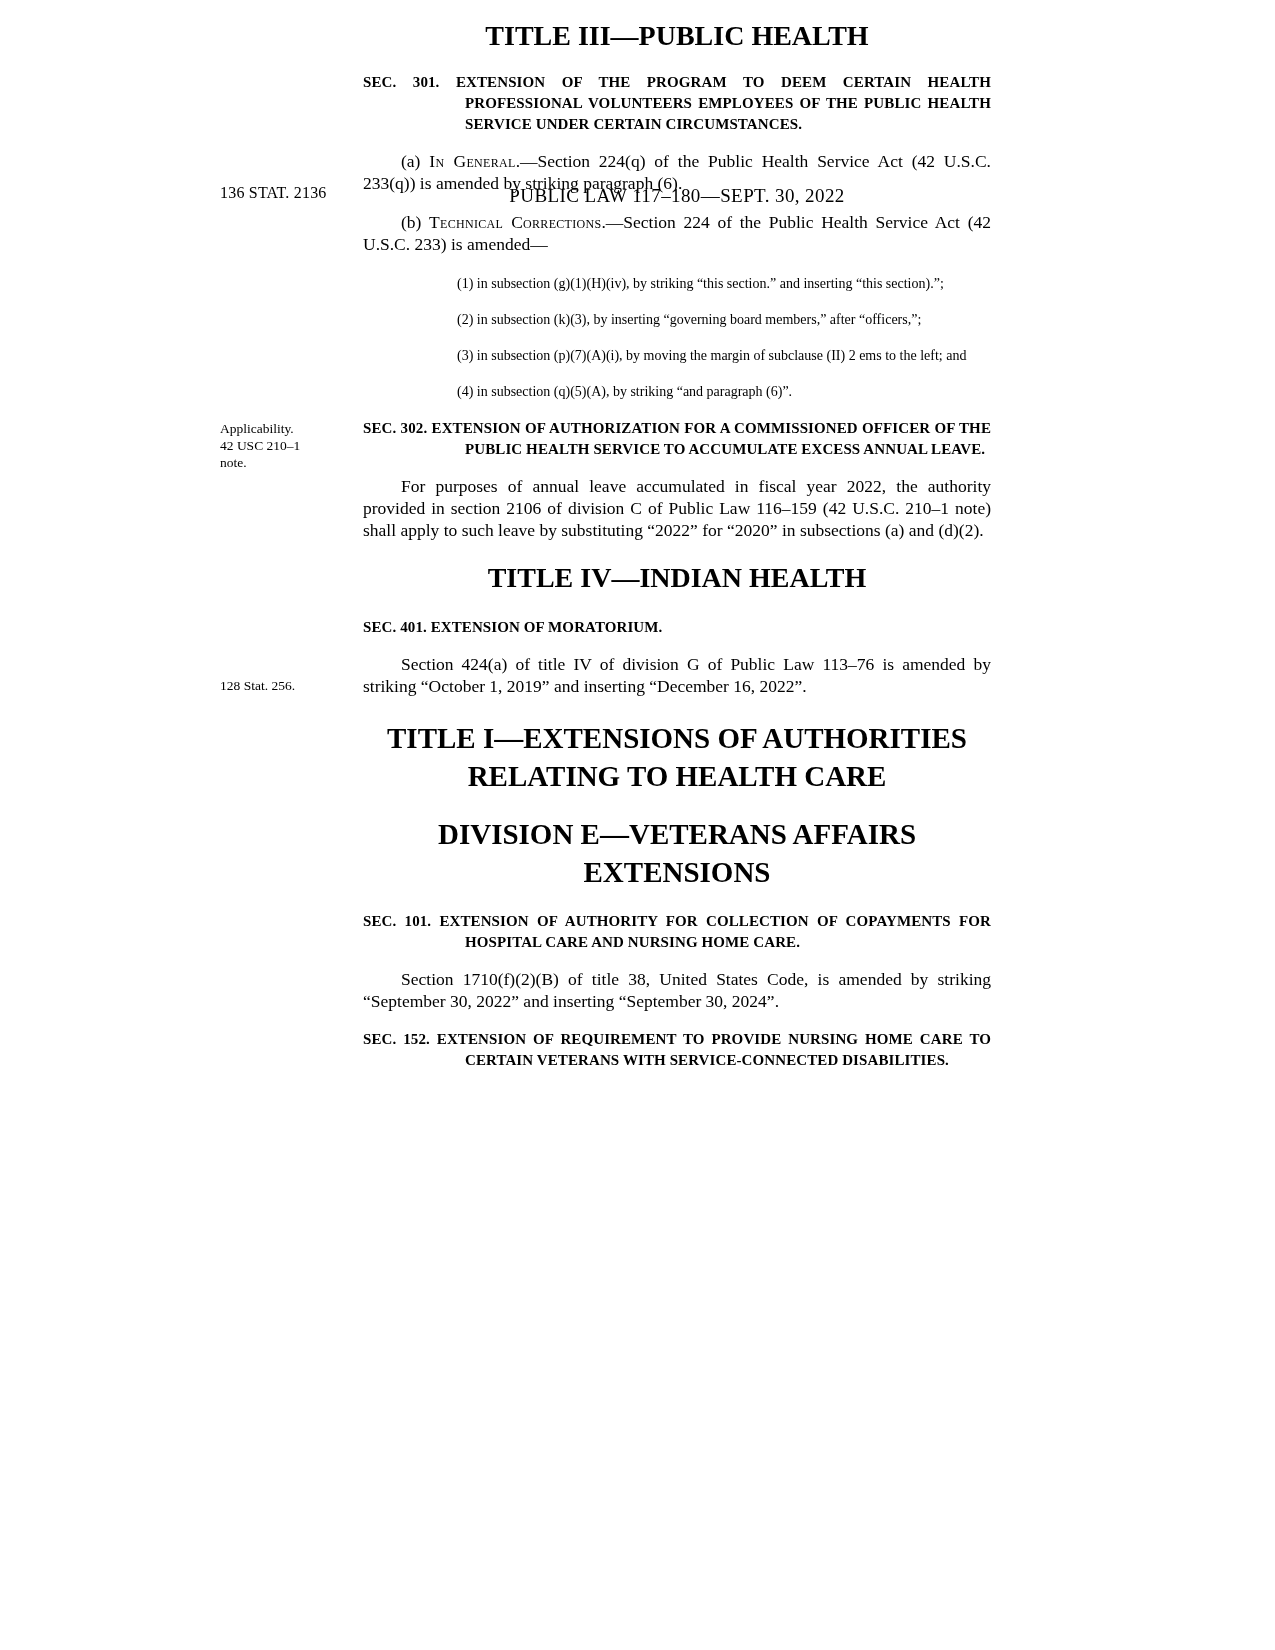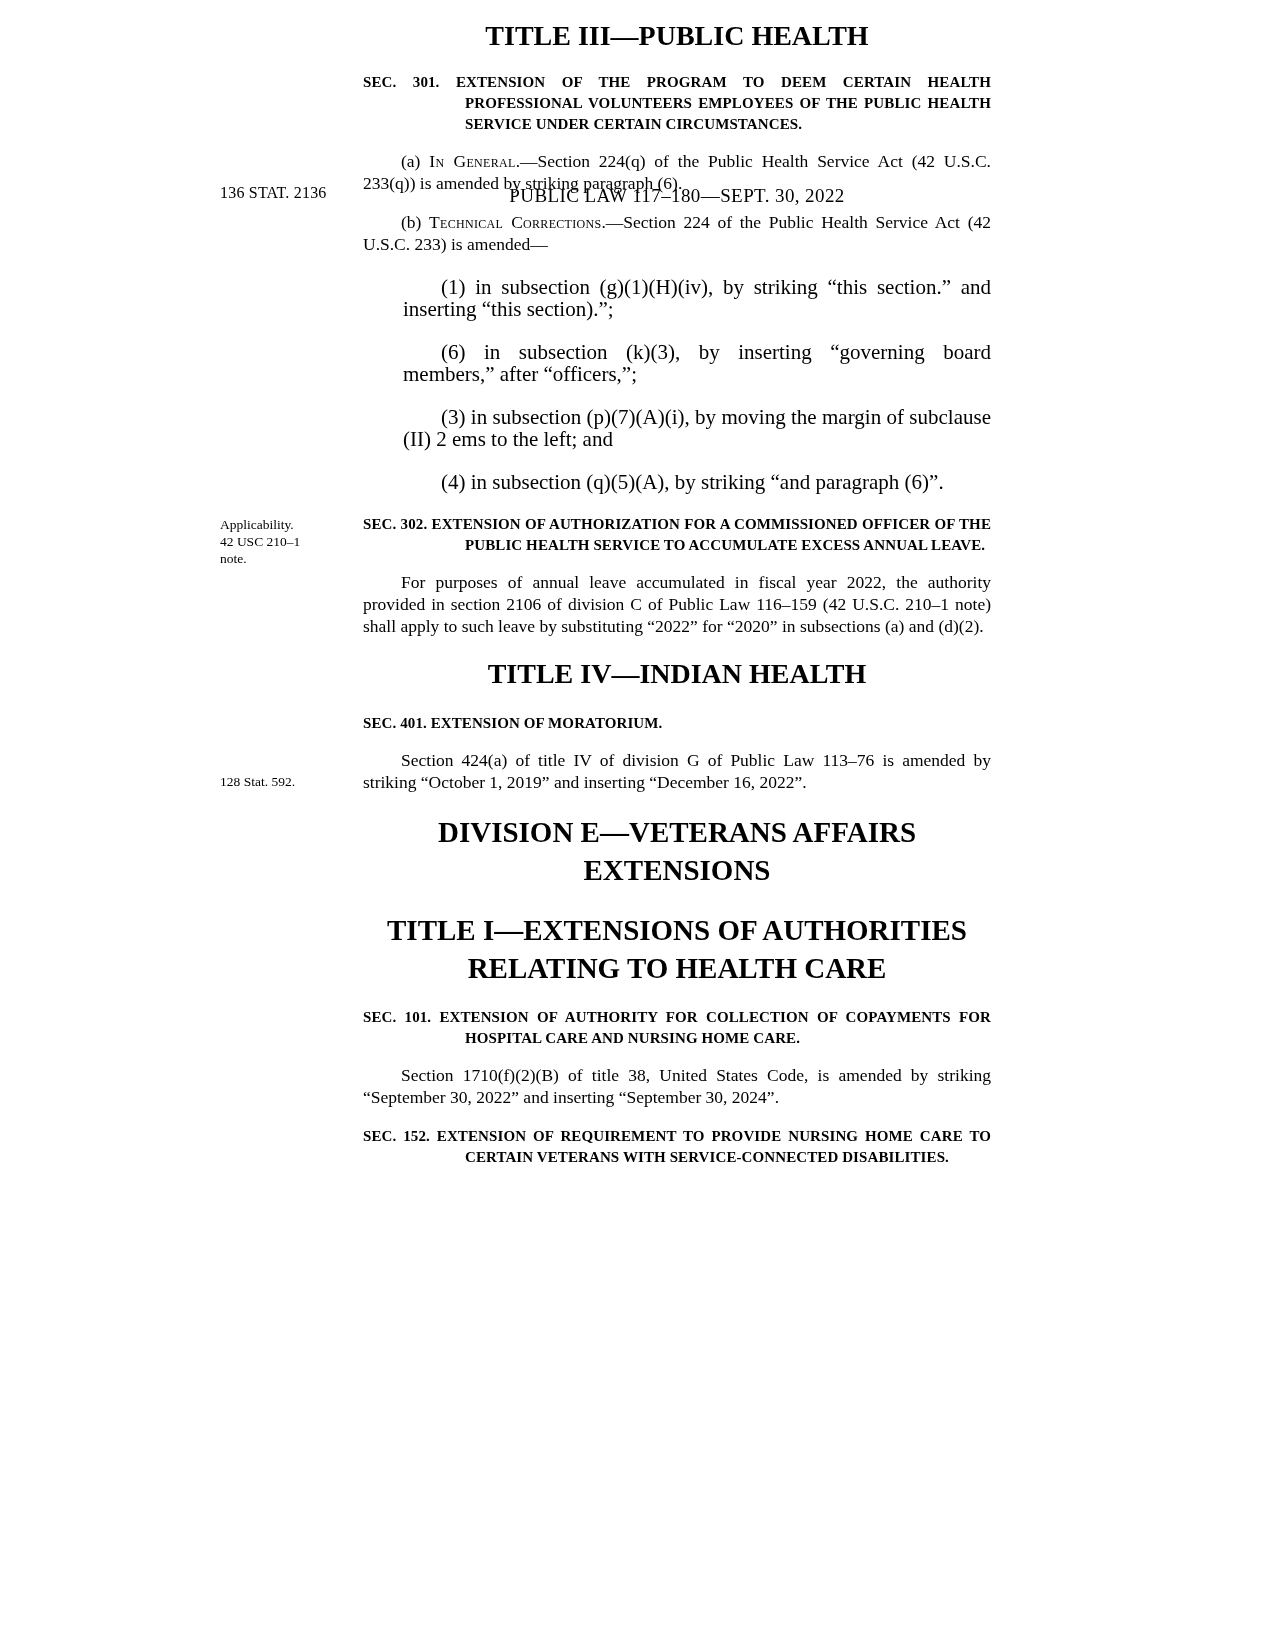--- a/index.html
+++ b/index.html
@@ -63,25 +63,25 @@
     letter-spacing: 0.1px;
   }
 
   .body-par {
     font-size: 17.5px;
     line-height: 22px;
     text-align: justify;
     text-indent: 38px;
   }
   .sub-par {
-    font-size: 21px;
+    font-size: 14px;
     line-height: 22px;
     text-align: justify;
     text-indent: 38px;
-    margin-left: 40px;
+    margin-left: 56px;
   }
   .sc { font-variant: small-caps; letter-spacing: 0.3px; }
 
   section { position: relative; }
   .margin-note {
     position: absolute;
     left: -143px;
     top: 2px;
     width: 136px;
     font-size: 13.5px;
@@ -111,48 +111,48 @@
     <h1 class="title-heading">TITLE III—PUBLIC HEALTH</h1>
 
     <section>
       <p class="sec-heading mt26">SEC. 301. EXTENSION OF THE PROGRAM TO DEEM CERTAIN HEALTH PROFESSIONAL VOLUNTEERS EMPLOYEES OF THE PUBLIC HEALTH SERVICE UNDER CERTAIN CIRCUMSTANCES.</p>
 
       <p class="body-par mt6"><span>(a) </span><span class="sc">In General</span><span>.—Section 224(q) of the Public Health Service Act (42 U.S.C. 233(q)) is amended by striking paragraph (6).</span></p>
 
       <p class="body-par"><span>(b) </span><span class="sc">Technical Corrections</span><span>.—Section 224 of the Public Health Service Act (42 U.S.C. 233) is amended—</span></p>
 
       <p class="sub-par">(1) in subsection (g)(1)(H)(iv), by striking “this section.” and inserting “this section).”;</p>
-      <p class="sub-par">(6) in subsection (k)(3), by inserting “governing board members,” after “officers,”;</p>
+      <p class="sub-par">(2) in subsection (k)(3), by inserting “governing board members,” after “officers,”;</p>
       <p class="sub-par">(3) in subsection (p)(7)(A)(i), by moving the margin of subclause (II) 2 ems to the left; and</p>
       <p class="sub-par">(4) in subsection (q)(5)(A), by striking “and paragraph (6)”.</p>
     </section>
 
     <section class="mt10">
       <div class="margin-note">Applicability.
 42 USC 210–1
 note.</div>
       <p class="sec-heading">SEC. 302. EXTENSION OF AUTHORIZATION FOR A COMMISSIONED OFFICER OF THE PUBLIC HEALTH SERVICE TO ACCUMULATE EXCESS ANNUAL LEAVE.</p>
       <p class="body-par mt6">For purposes of annual leave accumulated in fiscal year 2022, the authority provided in section 2106 of division C of Public Law 116–159 (42 U.S.C. 210–1 note) shall apply to such leave by substituting “2022” for “2020” in subsections (a) and (d)(2).</p>
     </section>
 
     <h1 class="title-heading mt24">TITLE IV—INDIAN HEALTH</h1>
 
     <section class="mt22">
       <p class="sec-heading">SEC. 401. EXTENSION OF MORATORIUM.</p>
       <div style="position:relative;">
-        <div class="margin-note note-low">128 Stat. 592.</div>
+        <div class="margin-note note-low">128 Stat. 256.</div>
         <p class="body-par mt6">Section 424(a) of title IV of division G of Public Law 113–76 is amended by striking “October 1, 2019” and inserting “December 16, 2022”.</p>
       </div>
     </section>
 
+    <h1 class="big-heading mt22">TITLE I—EXTENSIONS OF AUTHORITIES
+RELATING TO HEALTH CARE</h1>
+
     <h1 class="big-heading mt24">DIVISION E—VETERANS AFFAIRS
 EXTENSIONS</h1>
-
-    <h1 class="big-heading mt22">TITLE I—EXTENSIONS OF AUTHORITIES
-RELATING TO HEALTH CARE</h1>
 
     <section class="mt24">
       <p class="sec-heading">SEC. 101. EXTENSION OF AUTHORITY FOR COLLECTION OF COPAYMENTS FOR HOSPITAL CARE AND NURSING HOME CARE.</p>
       <p class="body-par mt6">Section 1710(f)(2)(B) of title 38, United States Code, is amended by striking “September 30, 2022” and inserting “September 30, 2024”.</p>
     </section>
 
     <section class="mt10">
       <p class="sec-heading">SEC. 152. EXTENSION OF REQUIREMENT TO PROVIDE NURSING HOME CARE TO CERTAIN VETERANS WITH SERVICE-CONNECTED DISABILITIES.</p>
     </section>
 

